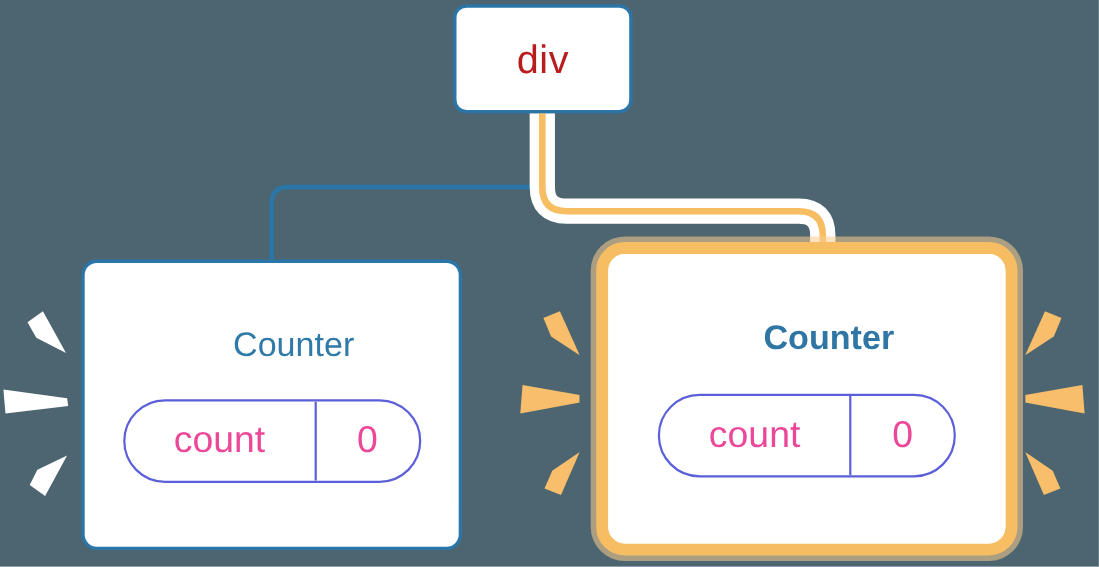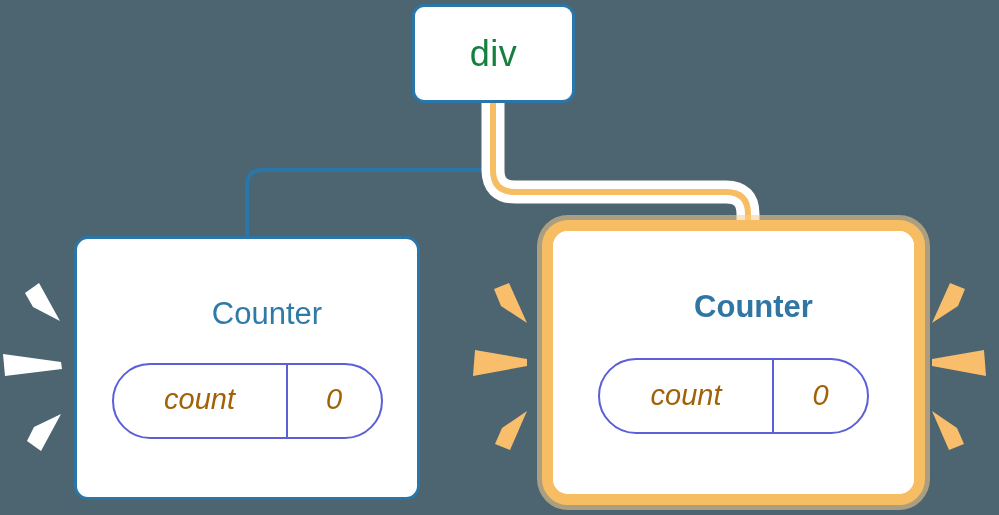--- a/index.html
+++ b/index.html
@@ -37,21 +37,21 @@
   #div-node {
     left: 412px;
     top: 4px;
     width: 163px;
     height: 99px;
     border: 3px solid #2b76a8;
     border-radius: 12px;
   }
   #div-label {
     font-size: 36px;
-    color: #15803d;
+    color: #b91c1c;
     letter-spacing: 0.5px;
     line-height: 1;
   }
   #counter-a {
     left: 74px;
     top: 236px;
     width: 346px;
     height: 264px;
     border: 3px solid #2b76a8;
     border-radius: 14px;
@@ -100,24 +100,23 @@
     border: 2px solid #5b5fd9;
     border-radius: 999px;
     height: 76px;
     box-sizing: border-box;
     overflow: hidden;
   }
   .pill-key, .pill-val {
     display: flex;
     align-items: center;
     justify-content: center;
-    font-size: 29px;
-    color: #a16207;
+    font-size: 34px;
+    color: #ec4899;
     line-height: 1;
-    font-style: italic;
   }
   .pill-key {
     width: 172px;
     padding-bottom: 2px;
   }
   .pill-val {
     width: 93px;
     border-left: 2px solid #5b5fd9;
     padding-bottom: 2px;
   }

